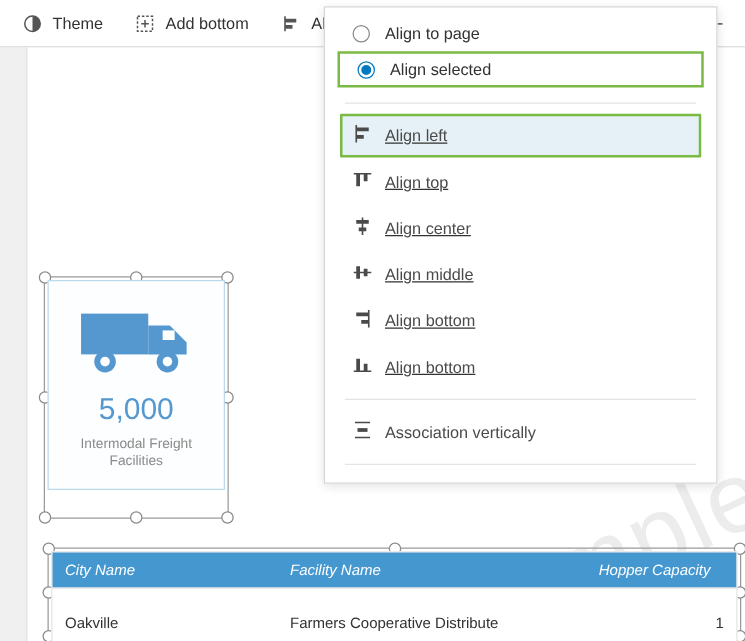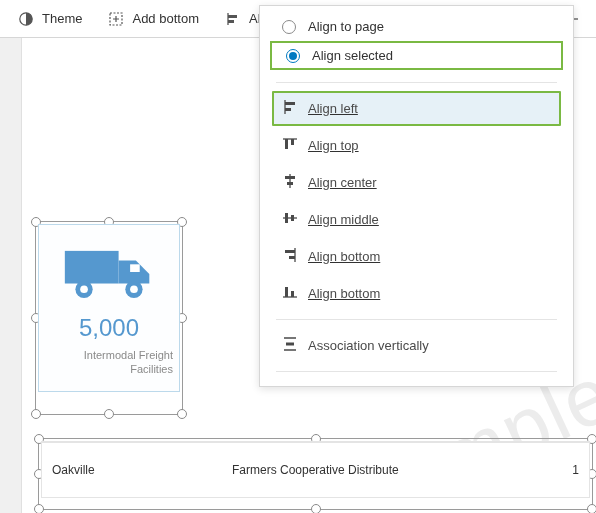--- a/index.html
+++ b/index.html
@@ -95,21 +95,21 @@
   .card-icon svg { width:96px; height:64px; display:block; }
   .card-value {
     color:var(--accent);
     font-size:24px;
     font-weight:400;
     margin-top:4px;
   }
   .card-label {
     color:#8a8a8a;
     font-size:11px;
-    text-align:right;
+    text-align:center;
     line-height:1.3;
   }
 
   
   .sel {
     position:absolute;
     border:1px solid #9a9a9a;
     pointer-events:none;
   }
   .sel.card-sel {
@@ -311,20 +311,25 @@
       <div class="handle h-tc"></div>
       <div class="handle h-tr"></div>
       <div class="handle h-ml"></div>
       <div class="handle h-mr"></div>
       <div class="handle h-bl"></div>
       <div class="handle h-bc"></div>
       <div class="handle h-br"></div>
     </div>
 
     <div class="table">
+      <div class="thead">
+        <div class="col-city">City Name</div>
+        <div class="col-fac">Facility Name</div>
+        <div class="col-hop">Hopper Capacity</div>
+      </div>
       <div class="tbody">
         <div class="col-city">Oakville</div>
         <div class="col-fac">Farmers Cooperative Distribute</div>
         <div class="col-hop">1</div>
       </div>
     </div>
   </div>
 </div>
 
 <div class="popup">

